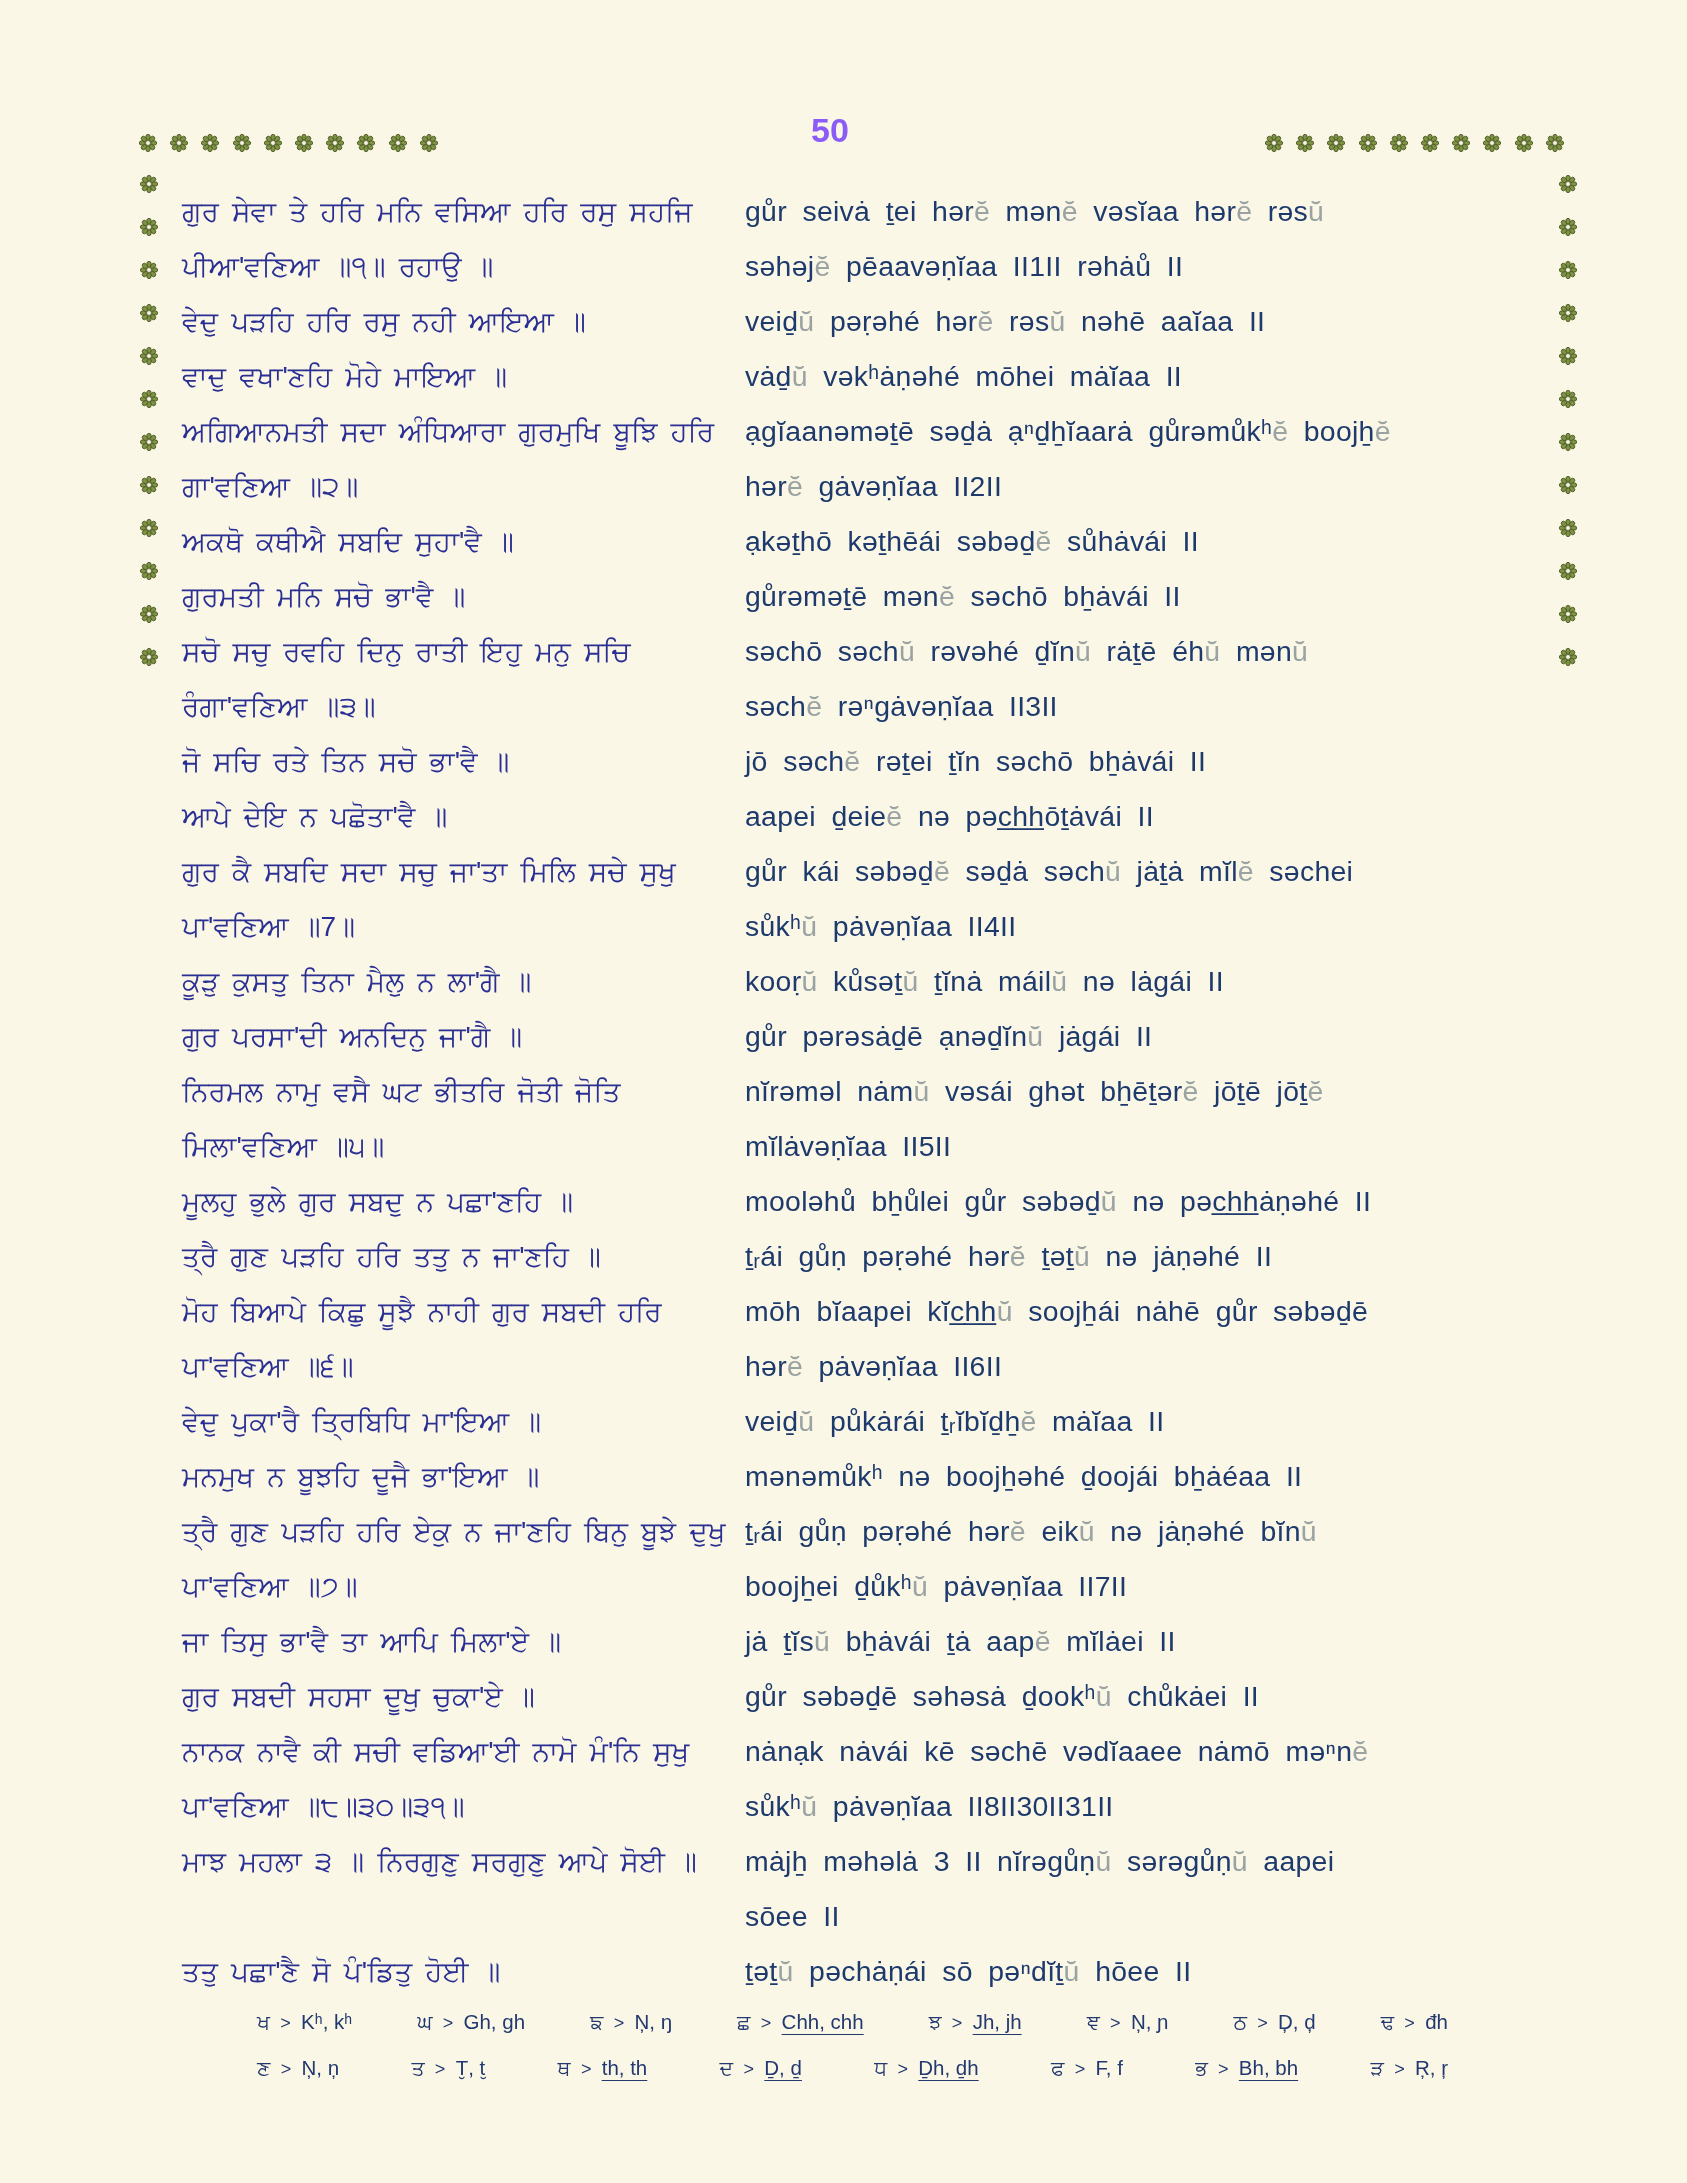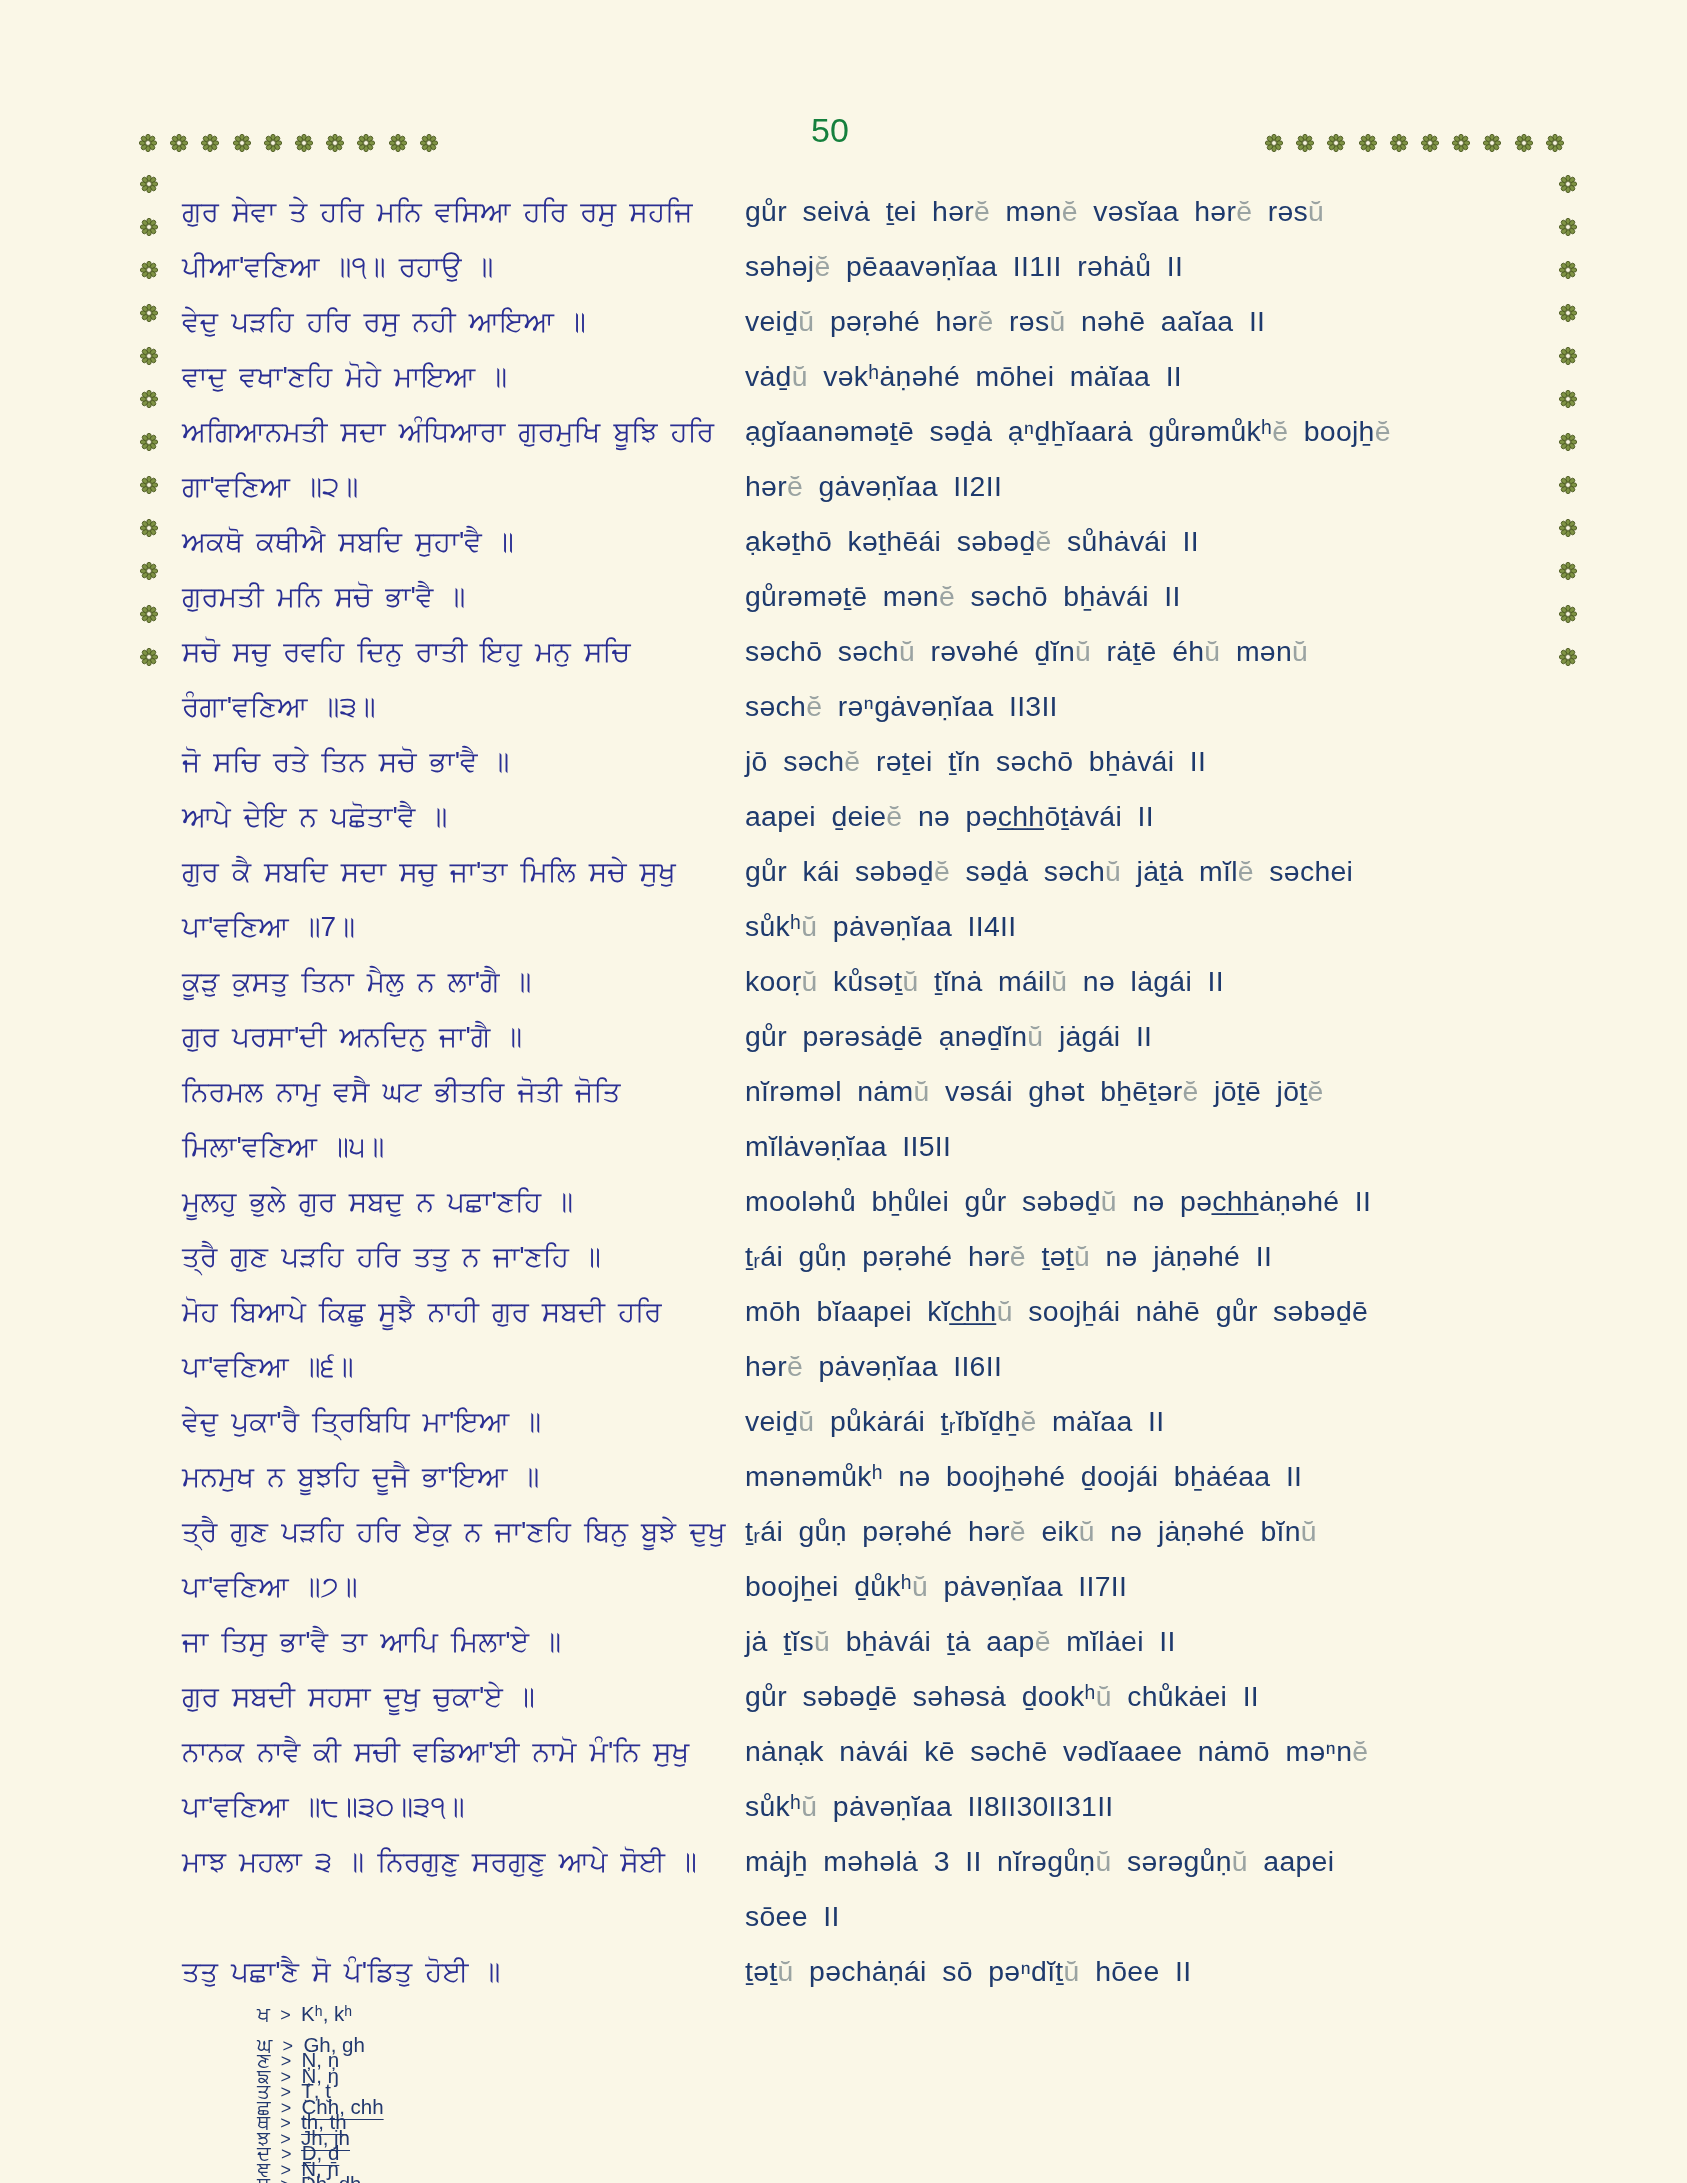--- a/index.html
+++ b/index.html
@@ -4,21 +4,21 @@
 <style>
   html,body{margin:0;padding:0;}
   body{
     width:1687px;height:2183px;position:relative;
     background:#faf7e7;
     font-family:"Liberation Sans", sans-serif;
     overflow:hidden;
   }
   .page-number{
     position:absolute;left:764px;top:111px;width:132px;
-    text-align:center;font-size:34px;font-weight:400;color:#15803d;
+    text-align:center;font-size:34px;font-weight:700;color:#8b5cf6;
   }
   
   .row-flowers{position:absolute;display:flex;gap:13.2px;}
   .row-flowers.left{left:139px;top:134px;}
   .row-flowers.right{left:1265px;top:134px;}
   .col-flowers{position:absolute;display:flex;flex-direction:column;gap:25px;}
   .col-flowers.left{left:140px;top:175px;}
   .col-flowers.right{left:1559px;top:175px;}
   .flower{width:18px;height:18px;display:block;}
 
@@ -31,21 +31,21 @@
   .gcol .line{
     font-size:28px;color:#2a2f93;word-spacing:5.3px;
   }
   .rcol .line{
     font-size:28.4px;color:#1e3a6d;word-spacing:7.3px;letter-spacing:0.3px;
   }
   .mut{color:#9aa3a2;}
 
   
   .legend{position:absolute;left:257px;top:1999px;width:1191px;color:#22386e;}
-  .legend-row{display:flex;justify-content:space-between;height:46px;line-height:30px;font-size:20.5px;flex-direction:column;}
+  .legend-row{display:flex;justify-content:space-between;height:46px;line-height:46px;font-size:20.5px;}
   .legend-item{white-space:nowrap;}
   .legend-item .sep{padding:0 5.3px;font-size:18px;}
   .legend-item .lat.u{text-decoration:underline;text-underline-offset:4.6px;text-decoration-thickness:1.3px;}
 </style>
 </head>
 <body>
 
 <svg width="0" height="0" style="position:absolute" aria-hidden="true">
   <symbol id="flower-sym" viewBox="0 0 24 24">
     <g>

